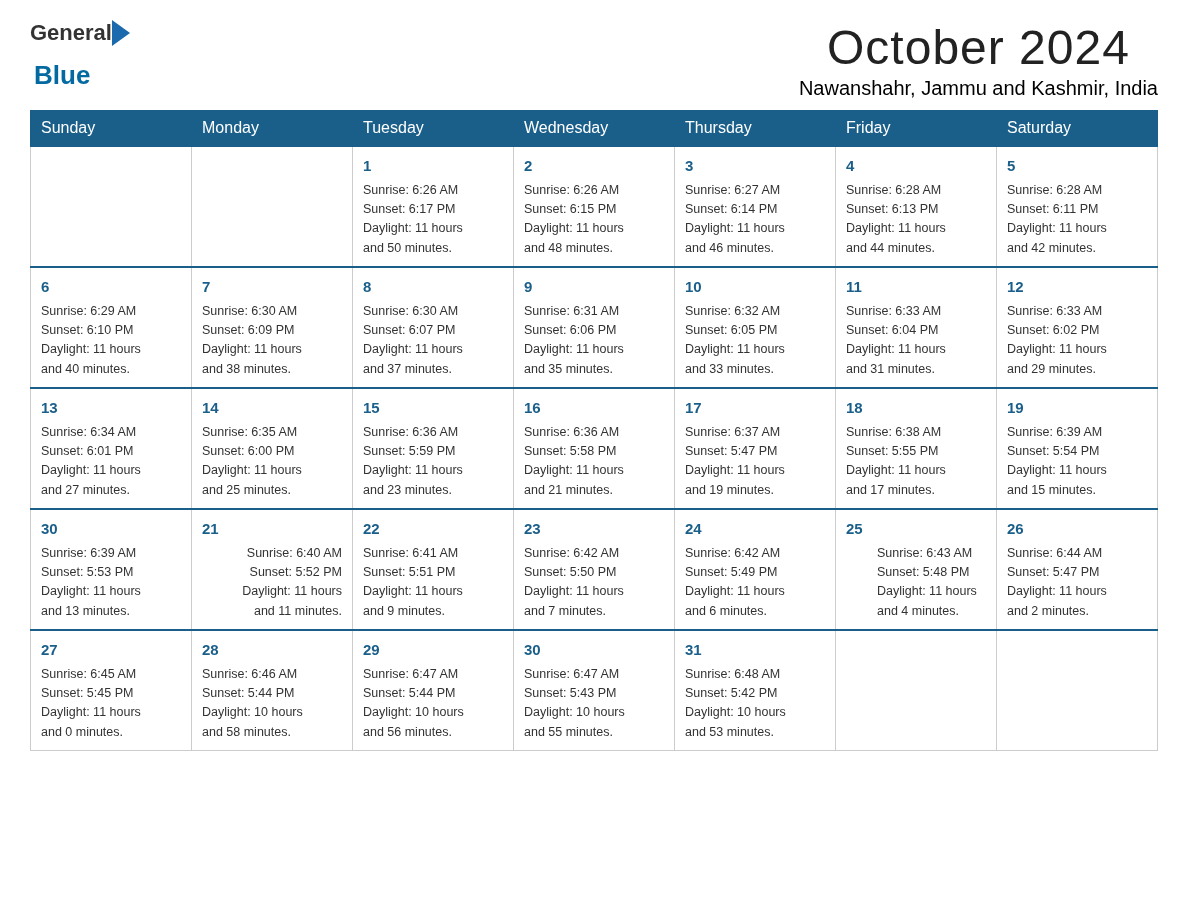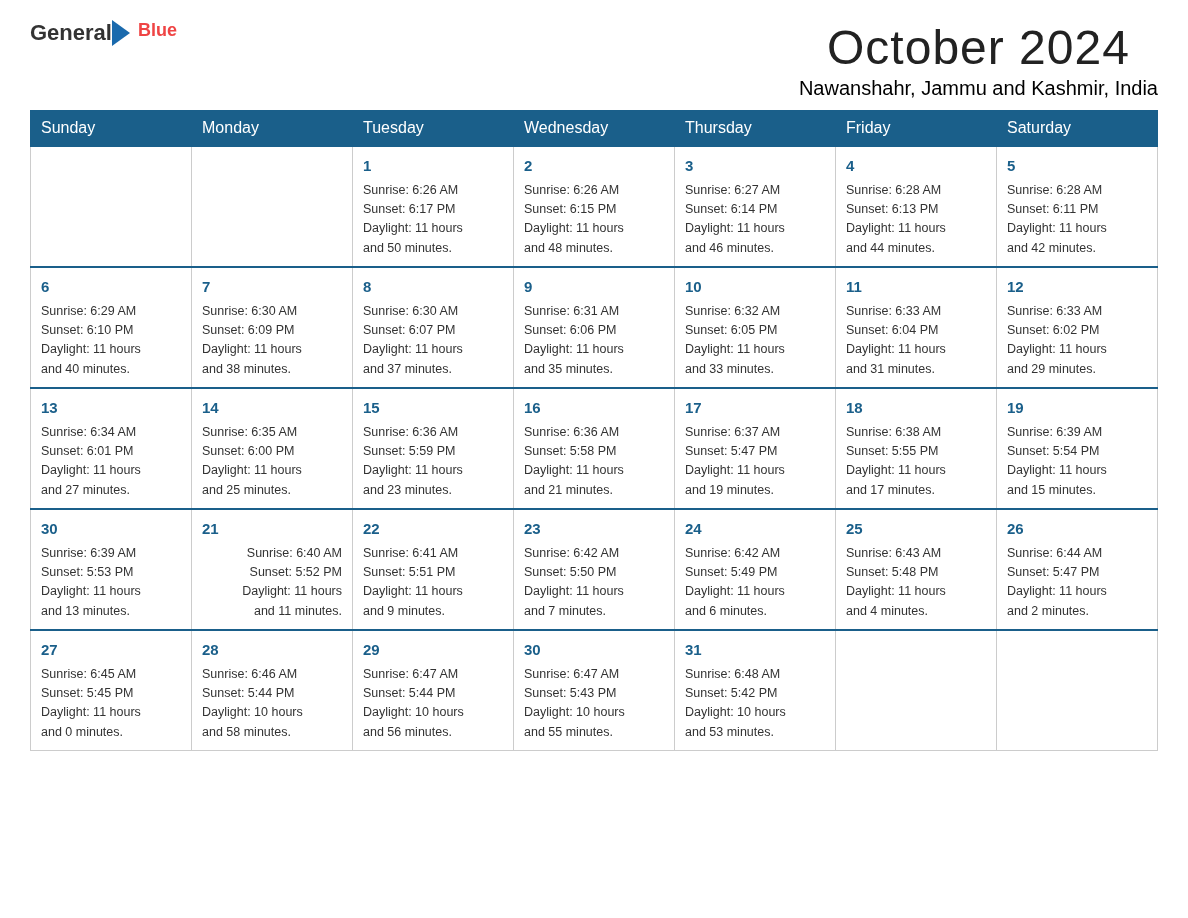--- a/index.html
+++ b/index.html
@@ -20,27 +20,28 @@
       display: flex;
       align-items: center;
       gap: 0;
     }
     .logo-text-general {
       font-size: 22px;
       font-weight: bold;
       color: #333;
     }
     .logo-text-blue {
-      font-size: 18px;
+      font-size: 26px;
       font-weight: bold;
-      color: #ef4444;
+      color: #0369a1;
     }
     .logo-stack {
       display: flex;
-      flex-direction: row;
+      flex-direction: column;
+      gap: 14px;
     }
     .logo-row {
       display: flex;
       align-items: center;
     }
     .title-block {
       text-align: center;
     }
     .month-title {
       font-size: 48px;
@@ -308,21 +309,21 @@
         </td>
         <td>
           <span class="day-number">24</span>
           <div class="day-info" style="white-space: pre-line;">Sunrise: 6:42 AM
 Sunset: 5:49 PM
 Daylight: 11 hours
 and 6 minutes.</div>
         </td>
         <td>
           <span class="day-number">25</span>
-          <div class="day-info" style="white-space: pre-line;">Sunrise: 6:43 AM
+          <div class="day-info" style="white-space: pre-line; margin-left: 31px;">Sunrise: 6:43 AM
 Sunset: 5:48 PM
 Daylight: 11 hours
 and 4 minutes.</div>
         </td>
         <td>
           <span class="day-number">26</span>
           <div class="day-info" style="white-space: pre-line;">Sunrise: 6:44 AM
 Sunset: 5:47 PM
 Daylight: 11 hours
 and 2 minutes.</div>

